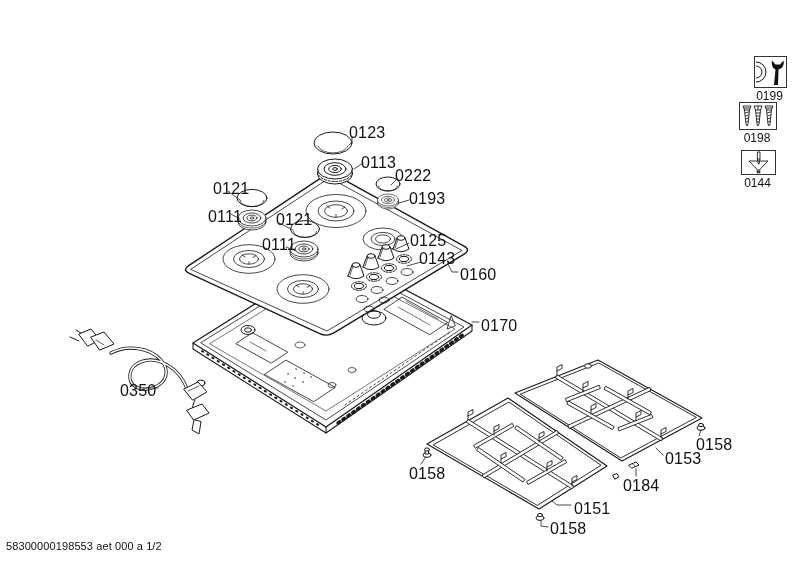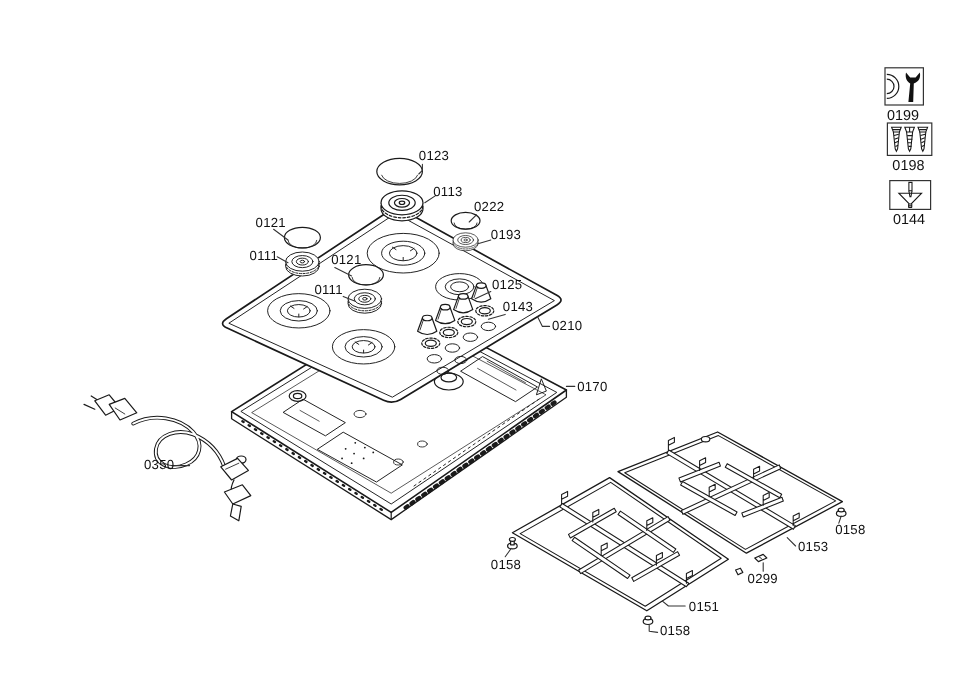--- a/index.html
+++ b/index.html
@@ -1,20 +1,20 @@
 <!DOCTYPE html>
 <html><head>
 <meta charset="utf-8">
 <style>
   html,body{margin:0;padding:0;background:#fff;}
   body{width:800px;height:566px;position:relative;overflow:hidden;
        font-family:"Liberation Sans",sans-serif;color:#111;}
   #stage{position:absolute;left:0;top:0;width:800px;height:566px;}
   svg.art{position:absolute;left:0;top:0;}
-  .callout{position:absolute;font-size:11px;letter-spacing:.2px;color:#111;white-space:nowrap;}
+  .callout{position:absolute;font-size:16px;letter-spacing:.2px;color:#111;white-space:nowrap;}
   .legend-item{position:absolute;text-align:center;}
   .legend-box{border:1px solid #333;background:#fff;display:block;}
   .legend-label{font-size:12px;margin-top:1px;color:#111;}
   .footer{position:absolute;left:6px;top:540px;font-size:11px;letter-spacing:.1px;color:#111;}
 </style>
 </head>
 <body>
 
 <div id="stage">
 
@@ -296,31 +296,31 @@
 <div class="callout" style="left:349px;top:124px">0123</div>
 <div class="callout" style="left:361px;top:154px">0113</div>
 <div class="callout" style="left:395px;top:167px">0222</div>
 <div class="callout" style="left:409px;top:190px">0193</div>
 <div class="callout" style="left:213px;top:180px">0121</div>
 <div class="callout" style="left:208px;top:208px">0111</div>
 <div class="callout" style="left:276px;top:211px">0121</div>
 <div class="callout" style="left:262px;top:236px">0111</div>
 <div class="callout" style="left:410px;top:232px">0125</div>
 <div class="callout" style="left:419px;top:250px">0143</div>
-<div class="callout" style="left:460px;top:266px">0210</div>
+<div class="callout" style="left:460px;top:266px">0160</div>
 <div class="callout" style="left:481px;top:317px">0170</div>
 <div class="callout" style="left:120px;top:382px">0350</div>
 <div class="callout" style="left:409px;top:465px">0158</div>
 <div class="callout" style="left:665px;top:450px">0153</div>
 <div class="callout" style="left:696px;top:436px">0158</div>
-<div class="callout" style="left:623px;top:477px">0299</div>
+<div class="callout" style="left:623px;top:477px">0184</div>
 <div class="callout" style="left:574px;top:500px">0151</div>
 <div class="callout" style="left:550px;top:520px">0158</div>
 
-<div class="legend-item" style="left:737px;top:56px;width:31px">
+<div class="legend-item" style="left:754px;top:56px;width:31px">
   <svg class="legend-box" width="31" height="30" viewBox="0 0 31 30" fill="none" stroke="#1a1a1a">
     <path d="M 1,5 A 10,10 0 0 1 11,15 A 10,10 0 0 1 1,25" stroke-width="1"></path>
     <path d="M 1,9 A 6,6 0 0 1 7,15 A 6,6 0 0 1 1,21" stroke-width="1"></path>
     <path d="M 19,28 L 23,28 L 23.5,12.5 C 27.5,11.5 29.5,8 28.5,3.5 L 25,7.5 L 20.5,7.5 L 17,3.5 C 16,8 18,11.5 20.5,12.5 Z" fill="#111" stroke="none"></path>
   </svg>
   <div class="legend-label">0199</div>
 </div>
 
 <div class="legend-item" style="left:739px;top:102px;width:36px">
   <svg class="legend-box" width="36" height="26" viewBox="0 0 36 26" fill="none" stroke="#1a1a1a" stroke-width="0.9">
@@ -361,14 +361,15 @@
     <path d="M 15.4,8 L 16.3,13 L 17.1,13 L 18,8"></path>
     <path d="M 7,10 L 26,10 L 17.3,19 L 15.7,19 Z"></path>
     <path d="M 15.2,19 L 15.2,22"></path>
         <path d="M 17.8,19 L 17.8,22"></path>
     <path d="M 15,20.5 h3"></path>
         <path d="M 15,21.8 h3"></path>
   </svg>
   <div class="legend-label">0144</div>
 </div>
 
+<div class="footer">58300000198553 aet 000 a 1/2</div>
 
 </div>
 
 </body></html>

